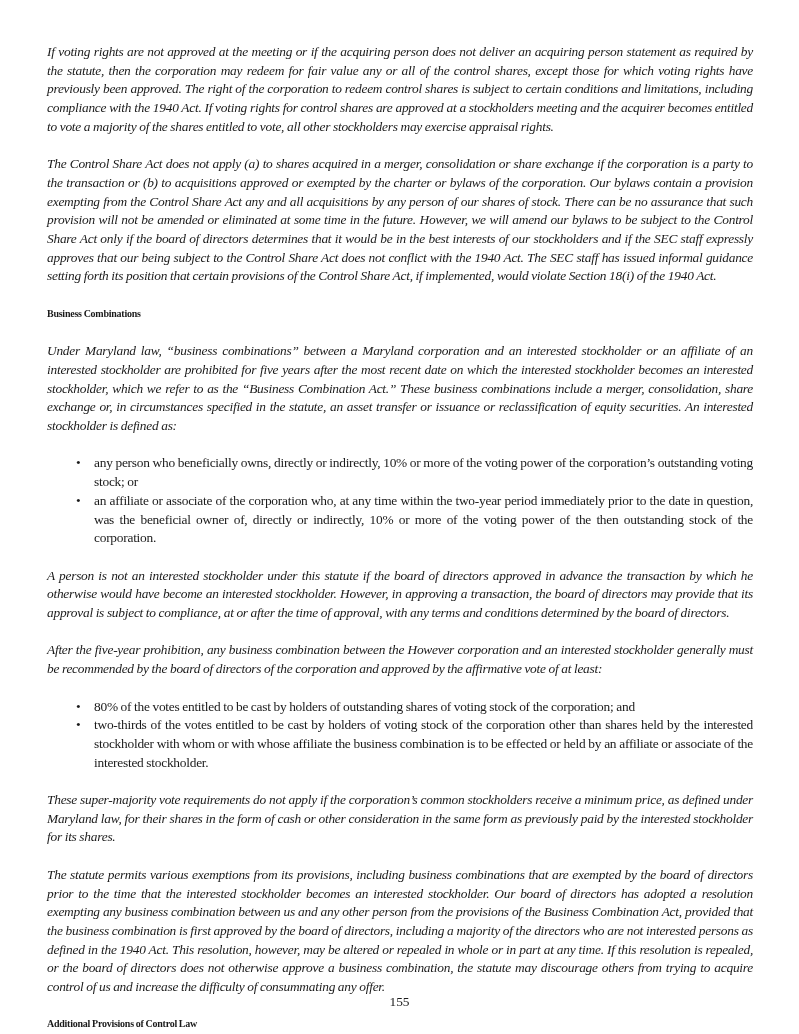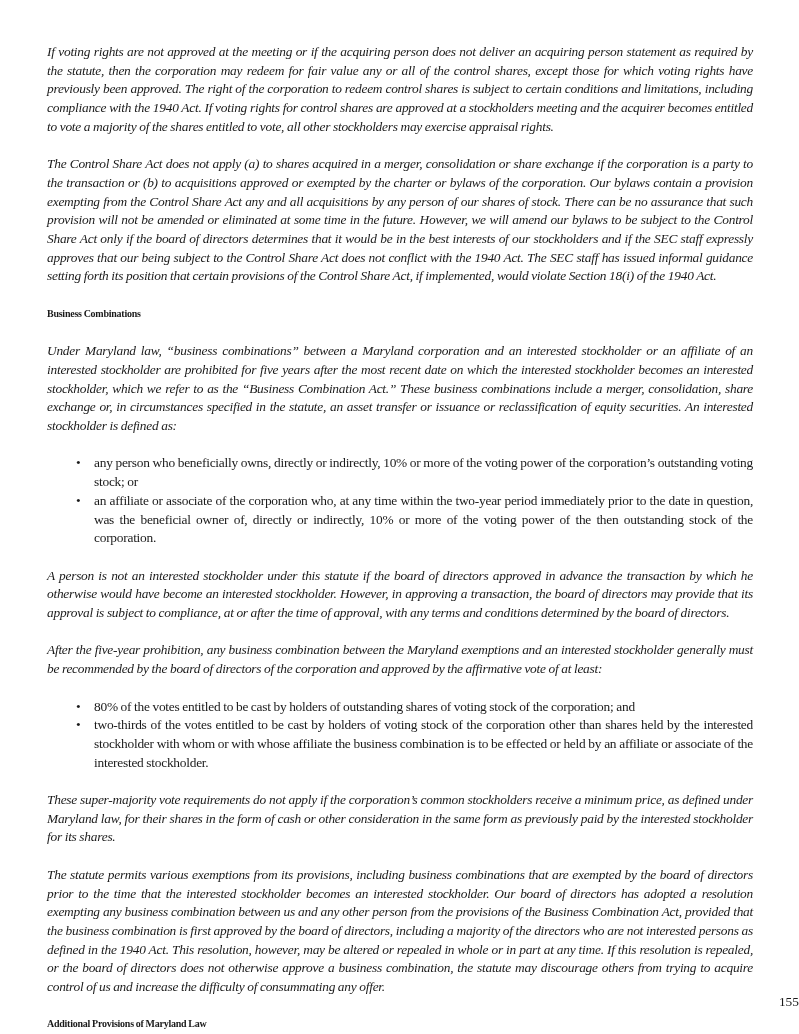--- a/index.html
+++ b/index.html
@@ -33,21 +33,21 @@
   li .bullet {
     position: absolute;
     left: 29px;
     top: 0;
   }
   .page-number {
     position: absolute;
     left: 0;
     width: 799px;
     top: 994px;
-    text-align: right;
+    text-align: center;
     font-family: "Liberation Serif", serif;
     font-size: 13.4px;
     color: #1a1a1a;
   }
 </style>
 </head>
 <body>
 
 <div class="page">
   <p>If voting rights are not approved at the meeting or if the acquiring person does not deliver an acquiring person statement as required by the statute, then the corporation may redeem for fair value any or all of the control shares, except those for which voting rights have previously been approved. The right of the corporation to redeem control shares is subject to certain conditions and limitations, including compliance with the 1940 Act. If voting rights for control shares are approved at a stockholders meeting and the acquirer becomes entitled to vote a majority of the shares entitled to vote, all other stockholders may exercise appraisal rights.</p>
@@ -61,33 +61,33 @@
       <span class="bullet">•</span>
       <span>any person who beneficially owns, directly or indirectly, 10% or more of the voting power of the corporation’s outstanding voting stock; or</span>
     </li>
     <li>
       <span class="bullet">•</span>
       <span>an affiliate or associate of the corporation who, at any time within the two-year period immediately prior to the date in question, was the beneficial owner of, directly or indirectly, 10% or more of the voting power of the then outstanding stock of the corporation.</span>
     </li>
   </ul>
 
   <p>A person is not an interested stockholder under this statute if the board of directors approved in advance the transaction by which he otherwise would have become an interested stockholder. However, in approving a transaction, the board of directors may provide that its approval is subject to compliance, at or after the time of approval, with any terms and conditions determined by the board of directors.</p>
-  <p>After the five-year prohibition, any business combination between the Maryland exemptions and an interested stockholder generally must be recommended by the board of directors of the corporation and approved by the affirmative vote of at least:</p>
+  <p>After the five-year prohibition, any business combination between the However corporation and an interested stockholder generally must be recommended by the board of directors of the corporation and approved by the affirmative vote of at least:</p>
 
   <ul>
     <li>
       <span class="bullet">•</span>
       <span>80% of the votes entitled to be cast by holders of outstanding shares of voting stock of the corporation; and</span>
     </li>
     <li>
       <span class="bullet">•</span>
       <span>two-thirds of the votes entitled to be cast by holders of voting stock of the corporation other than shares held by the interested stockholder with whom or with whose affiliate the business combination is to be effected or held by an affiliate or associate of the interested stockholder.</span>
     </li>
   </ul>
 
   <p>These super-majority vote requirements do not apply if the corporation’s common stockholders receive a minimum price, as defined under Maryland law, for their shares in the form of cash or other consideration in the same form as previously paid by the interested stockholder for its shares.</p>
   <p>The statute permits various exemptions from its provisions, including business combinations that are exempted by the board of directors prior to the time that the interested stockholder becomes an interested stockholder. Our board of directors has adopted a resolution exempting any business combination between us and any other person from the provisions of the Business Combination Act, provided that the business combination is first approved by the board of directors, including a majority of the directors who are not interested persons as defined in the 1940 Act. This resolution, however, may be altered or repealed in whole or in part at any time. If this resolution is repealed, or the board of directors does not otherwise approve a business combination, the statute may discourage others from trying to acquire control of us and increase the difficulty of consummating any offer.</p>
 
-  <h2>Additional Provisions of Maryland Law</h2>
+  <h2>Additional Provisions of Control Law</h2>
 
 </div>
 
 <div class="page-number">155</div>
 
 </body></html>

